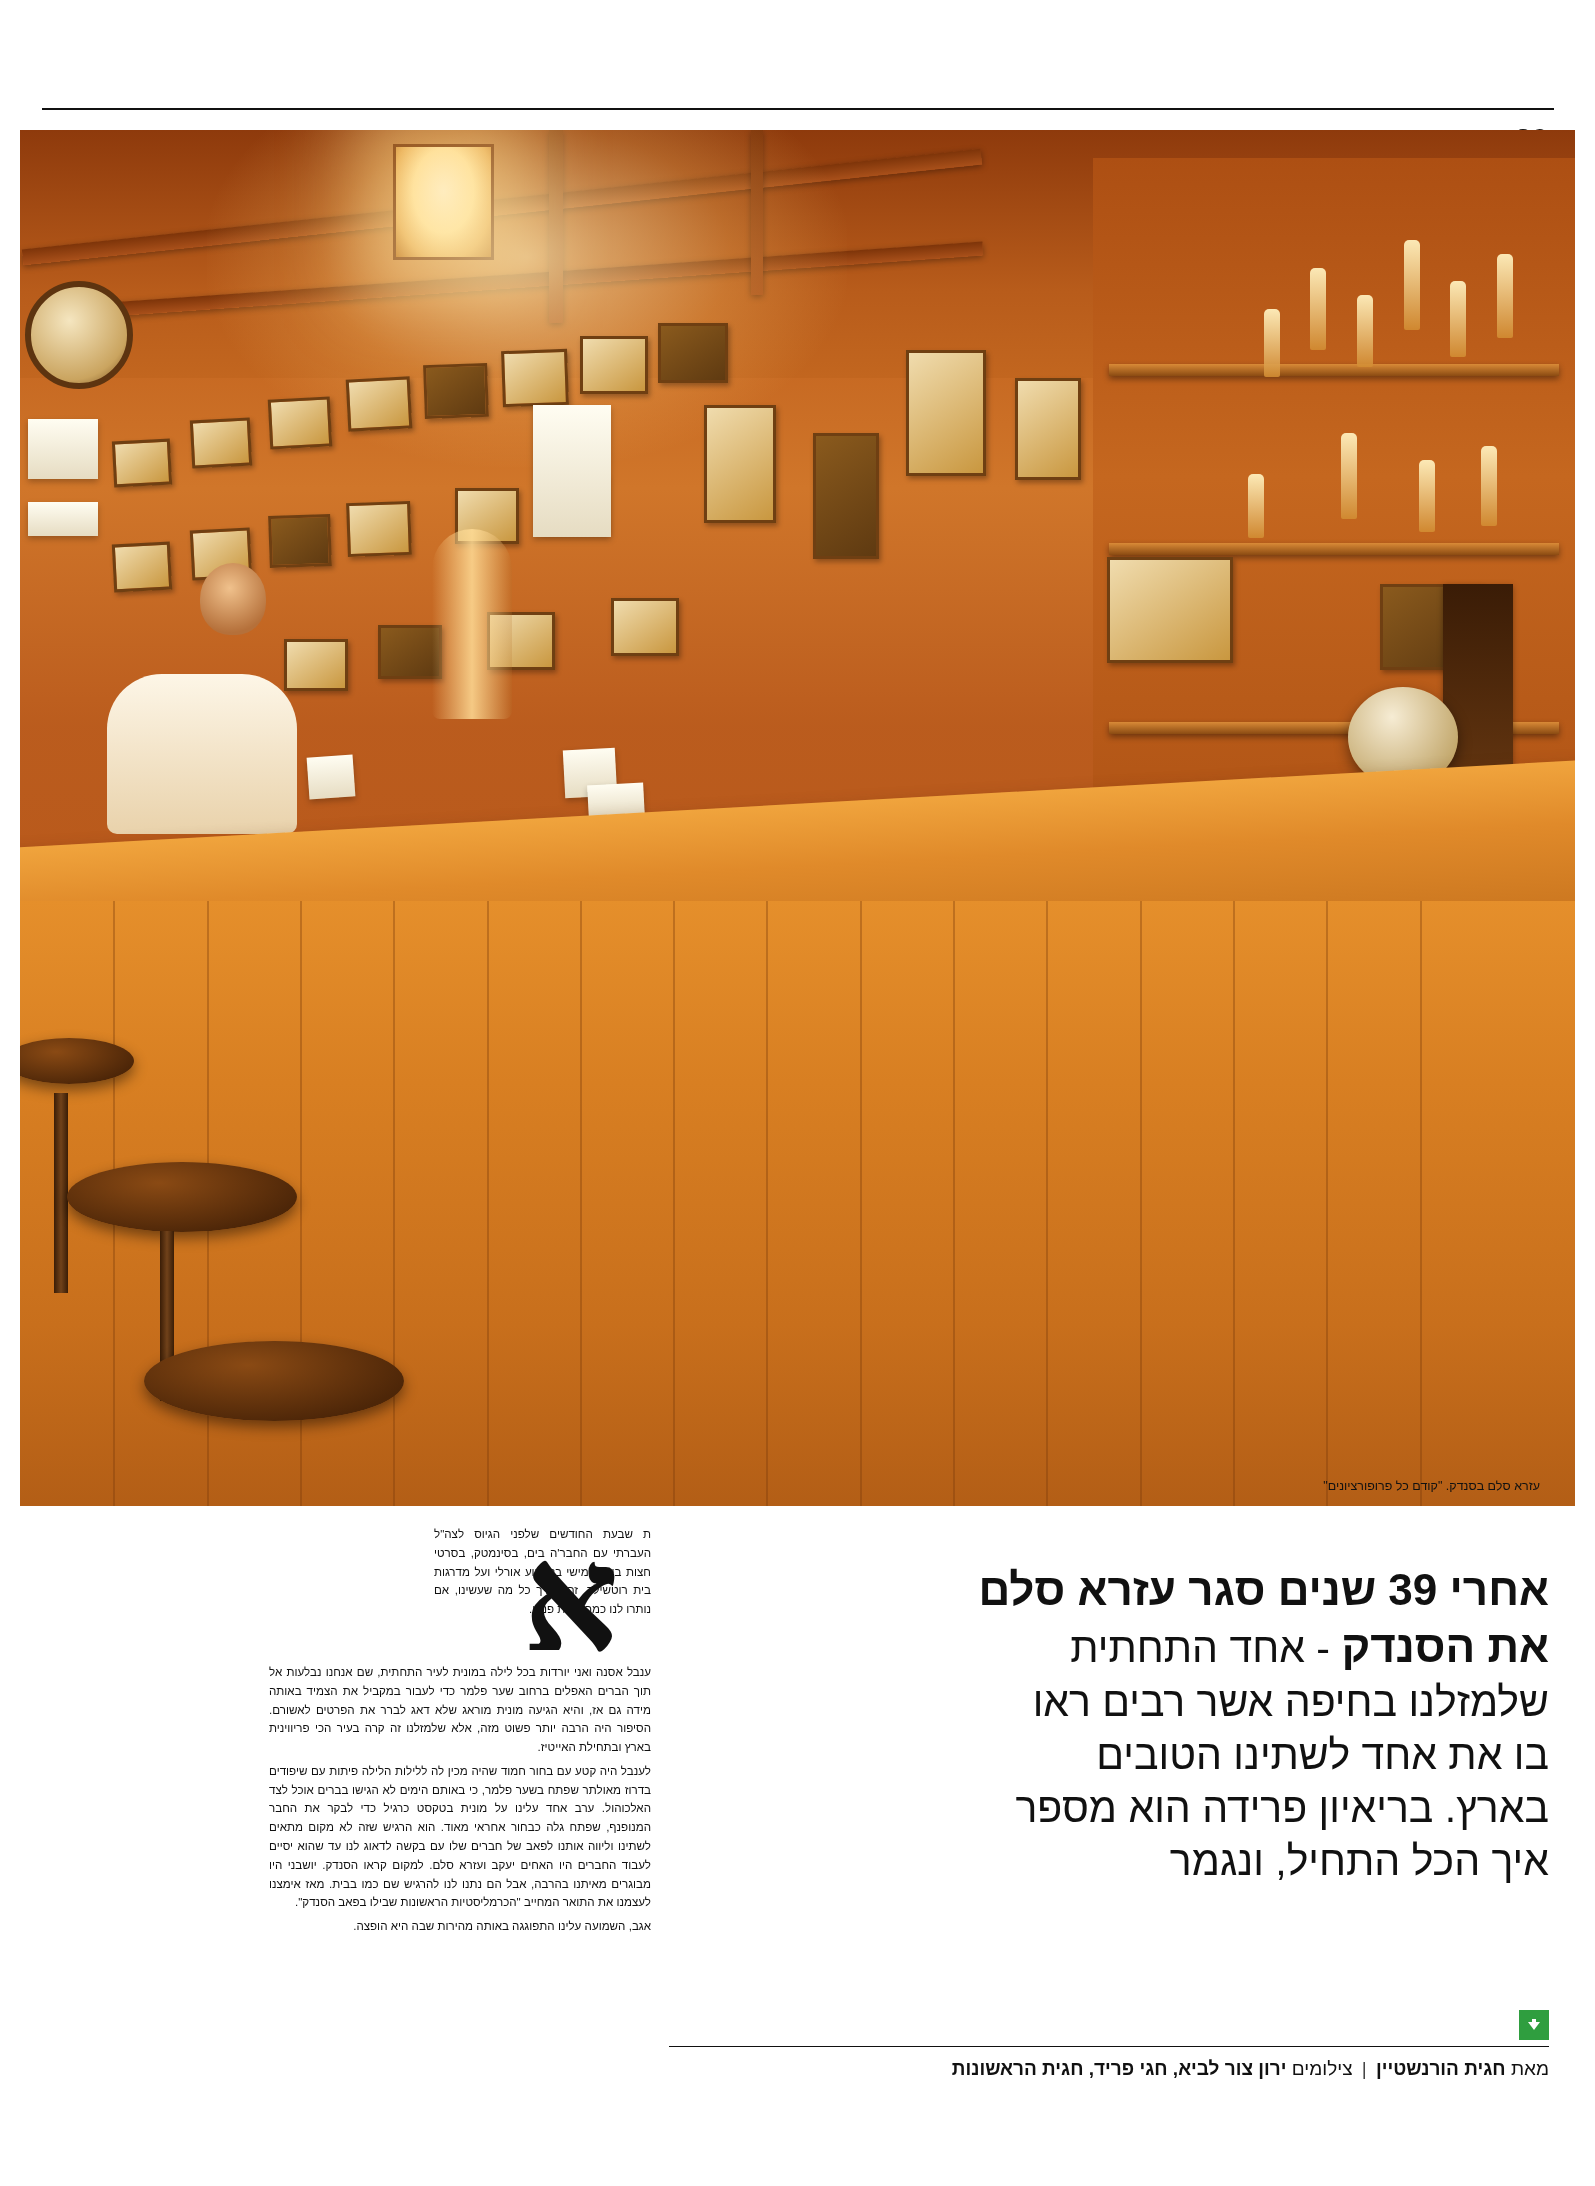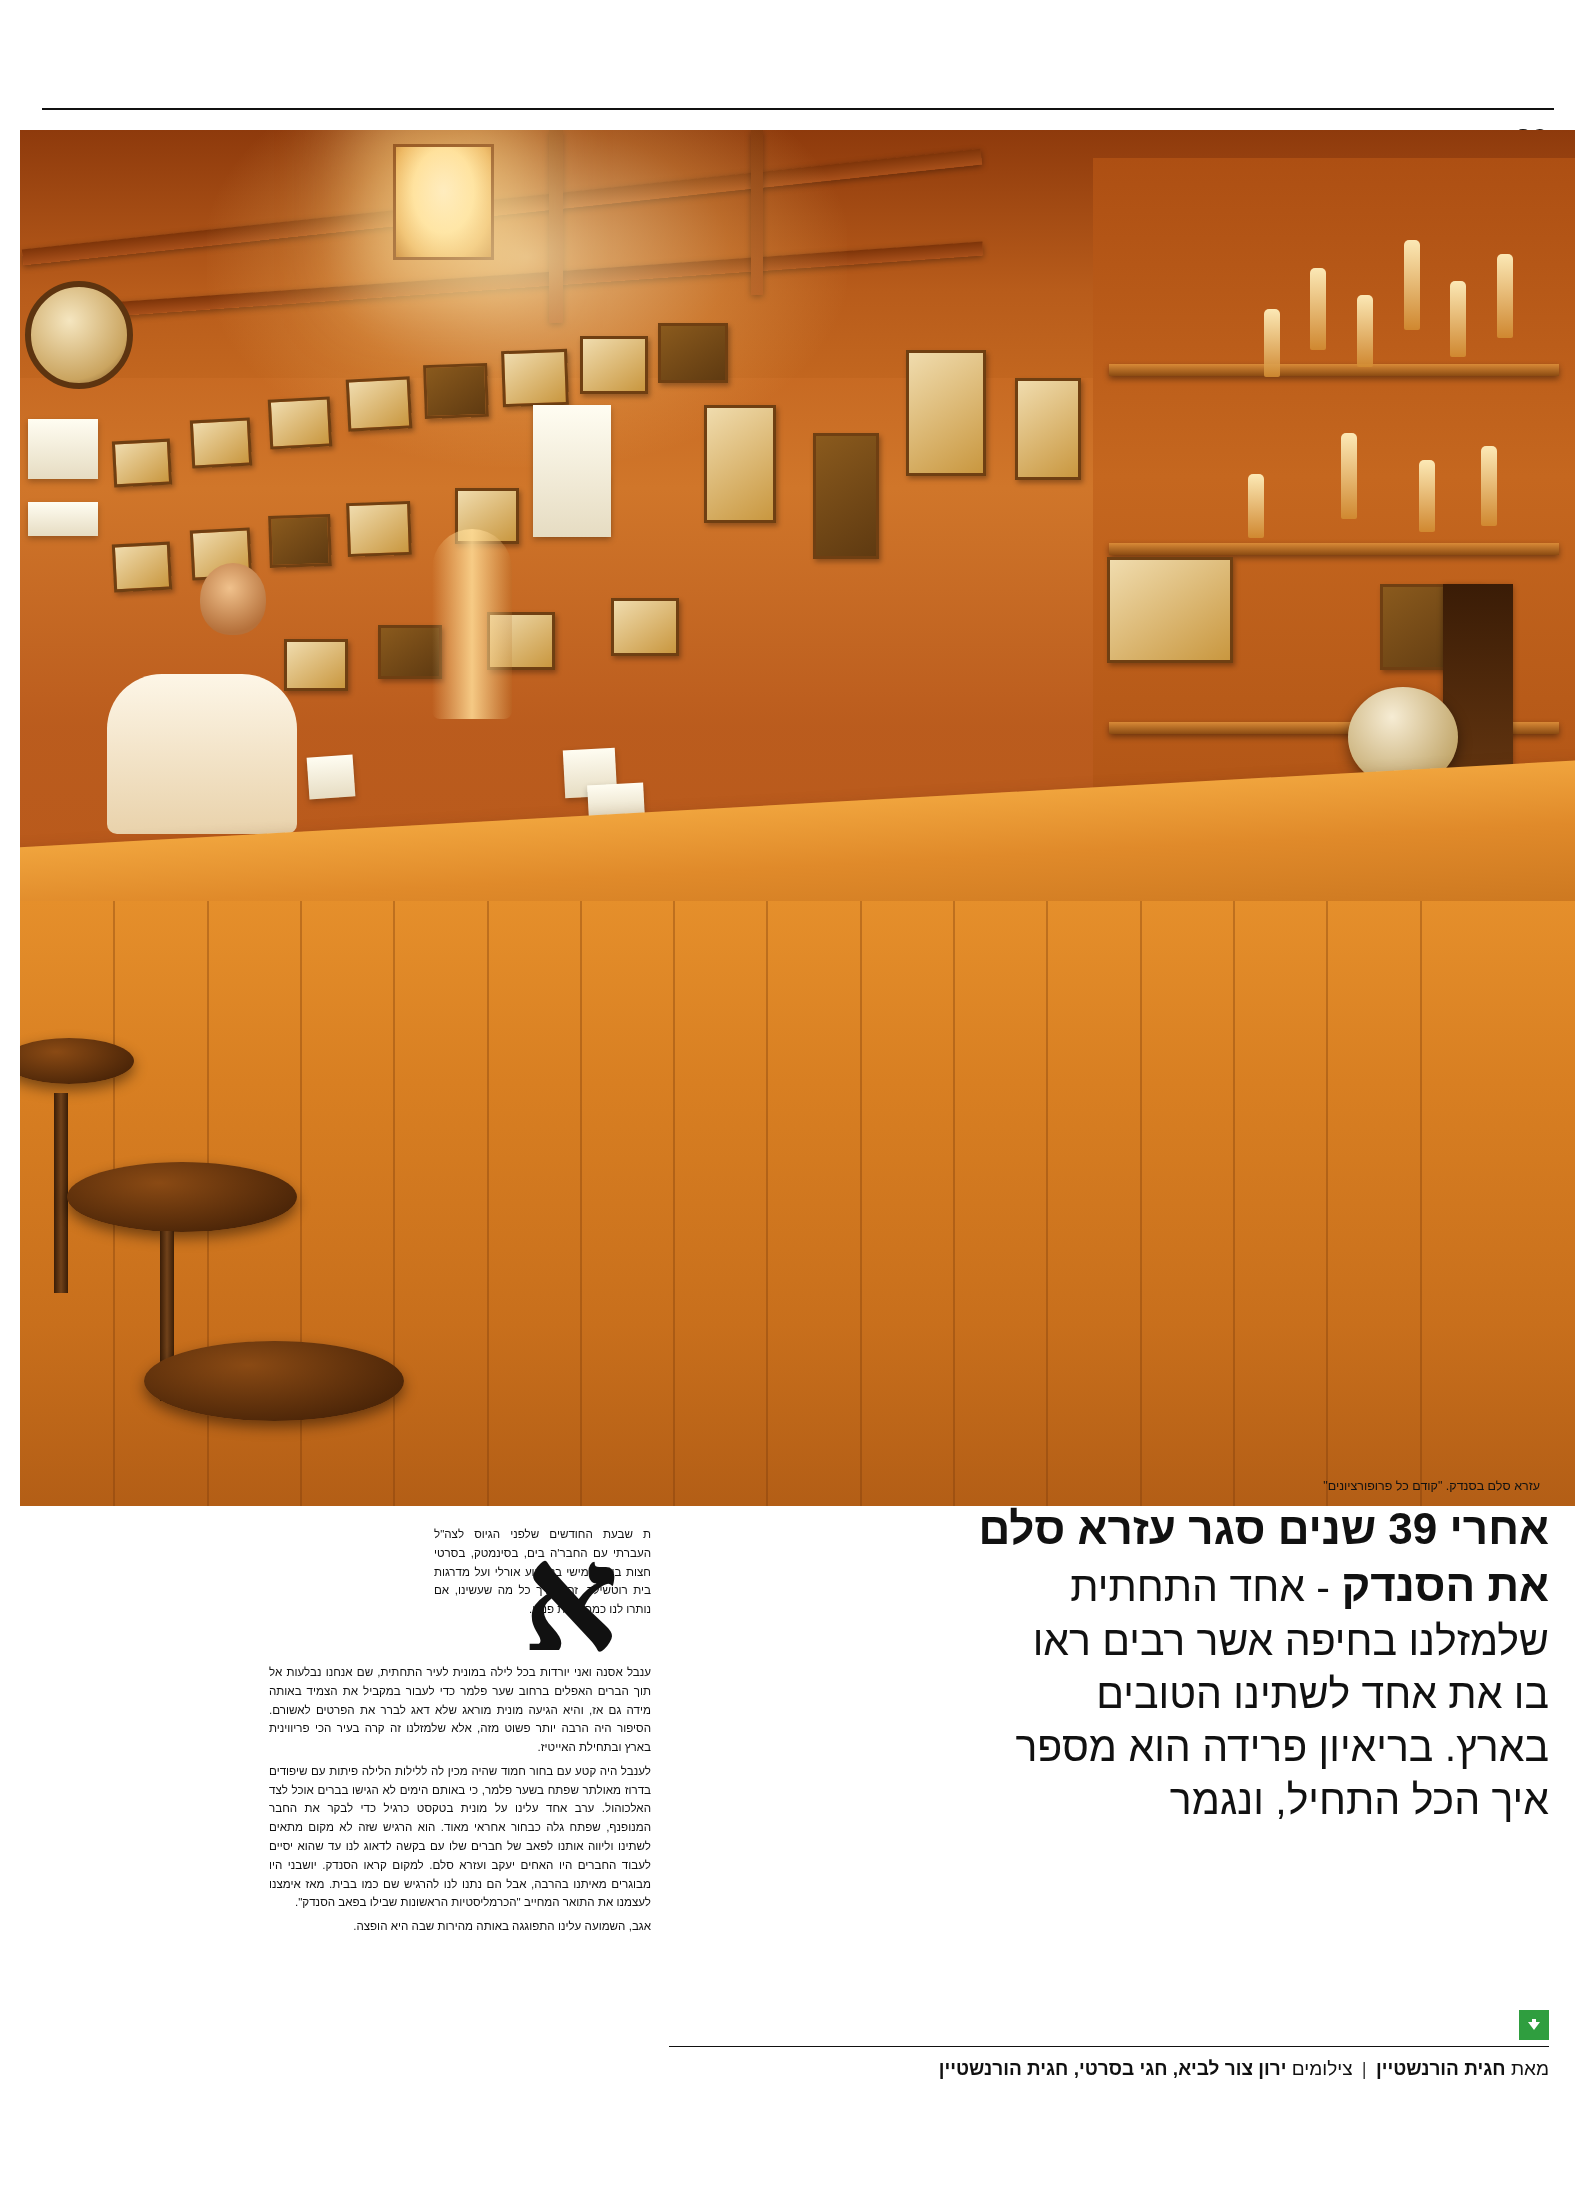--- a/index.html
+++ b/index.html
@@ -210,21 +210,21 @@
     right: 55px;
     font-size: 12.5px;
     color: #111;
     direction: rtl;
     letter-spacing: 0;
   }
 
   
   .headline {
     position: absolute;
-    top: 1500px;
+    top: 1561px;
     right: 46px;
     width: 880px;
     direction: rtl;
     text-align: right;
     font-size: 41px;
     line-height: 1.30;
     color: #111;
     font-weight: 500;
   }
   .headline .lead {
@@ -447,16 +447,16 @@
     <svg width="16" height="16" viewBox="0 0 16 16" aria-hidden="true">
       <polygon points="8,13 2,5 6,5 6,2 10,2 10,5 14,5" fill="#ffffff"></polygon>
     </svg>
   </div>
   <div class="footer-rule"></div>
   <div class="byline">
     <span>מאת</span>
     <b>חגית הורנשטיין</b>
     <span class="sep">|</span>
     <span>צילומים</span>
-    <b>ירון צור לביא, חגי בסרטי, חגית הורנשטיין</b>
+    <b>ירון צור לביא, חגי פריד, חגית הראשונות</b>
   </div>
 
 </div>
 
 </body></html>

